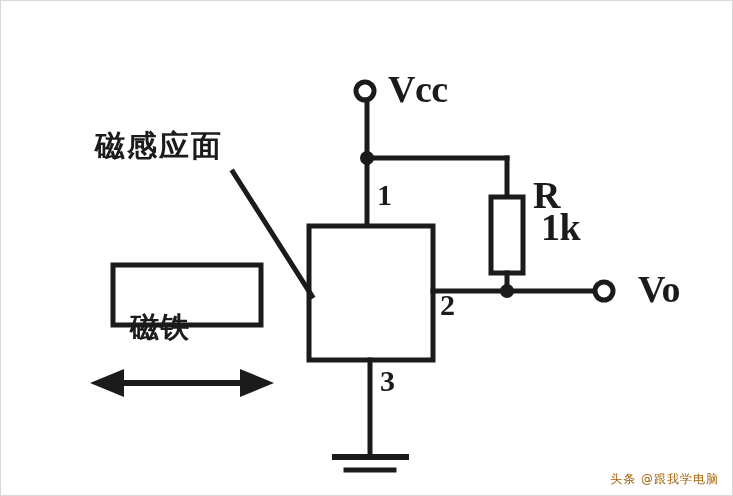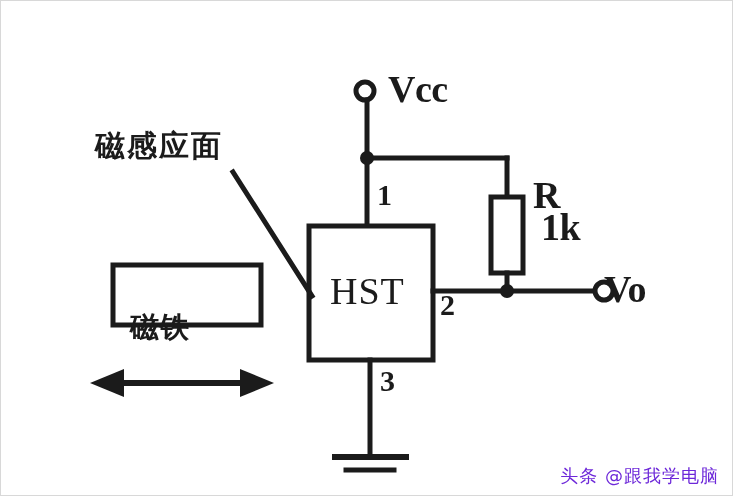--- a/index.html
+++ b/index.html
@@ -66,22 +66,22 @@
     font-family: "DejaVu Sans", "Liberation Sans", sans-serif;
     font-weight: bold;
     font-size: 29px;
     letter-spacing: 1px;
   }
   #watermark {
     position: absolute;
     right: 14px;
     bottom: 8px;
     font-family: "DejaVu Sans", "Liberation Sans", sans-serif;
-    font-size: 18px;
-    color: #6d28d9;
+    font-size: 12px;
+    color: #a16207;
     letter-spacing: 1px;
     white-space: nowrap;
   }
 </style>
 </head>
 <body>
 
 <div id="page">
 
   <div id="page-border"></div>
@@ -127,27 +127,26 @@
     <g>
       <line x1="112" y1="383" x2="252" y2="383" stroke="#1b1b1b" stroke-width="6"></line>
       <polygon points="90,383 124,369 124,397" fill="#1b1b1b" stroke="none"></polygon>
       <polygon points="274,383 240,369 240,397" fill="#1b1b1b" stroke="none"></polygon>
     </g>
 
   </svg>
 
   <div class="lbl lbl-serif-big" style="left:388px; top:70px;">Vcc</div>
 
-  <div class="lbl lbl-serif-big" style="left:604px; top:270px;">Vo</div>
+  <div class="lbl lbl-serif-big" style="left:638px; top:270px;">Vo</div>
 
   <div class="lbl lbl-serif-big" style="left:533px; top:176px;">R</div>
 
   <div class="lbl lbl-serif-big" style="left:533px; top:208px;margin-left:8px;">1k</div>
 
-  <div class="lbl lbl-hst" style="left:330px; top:272px;">HST</div>
 
   <div class="lbl lbl-pin" style="left:377px; top:180px;">1</div>
 
   <div class="lbl lbl-pin" style="left:440px; top:290px;">2</div>
 
   <div class="lbl lbl-pin" style="left:380px; top:366px;">3</div>
 
   <div class="lbl lbl-cjk" style="left:95px; top:131px;">磁感应面</div>
 
   <div class="lbl lbl-cjk-small" style="left:130px; top:281px;margin-top:32px;">磁铁</div>

